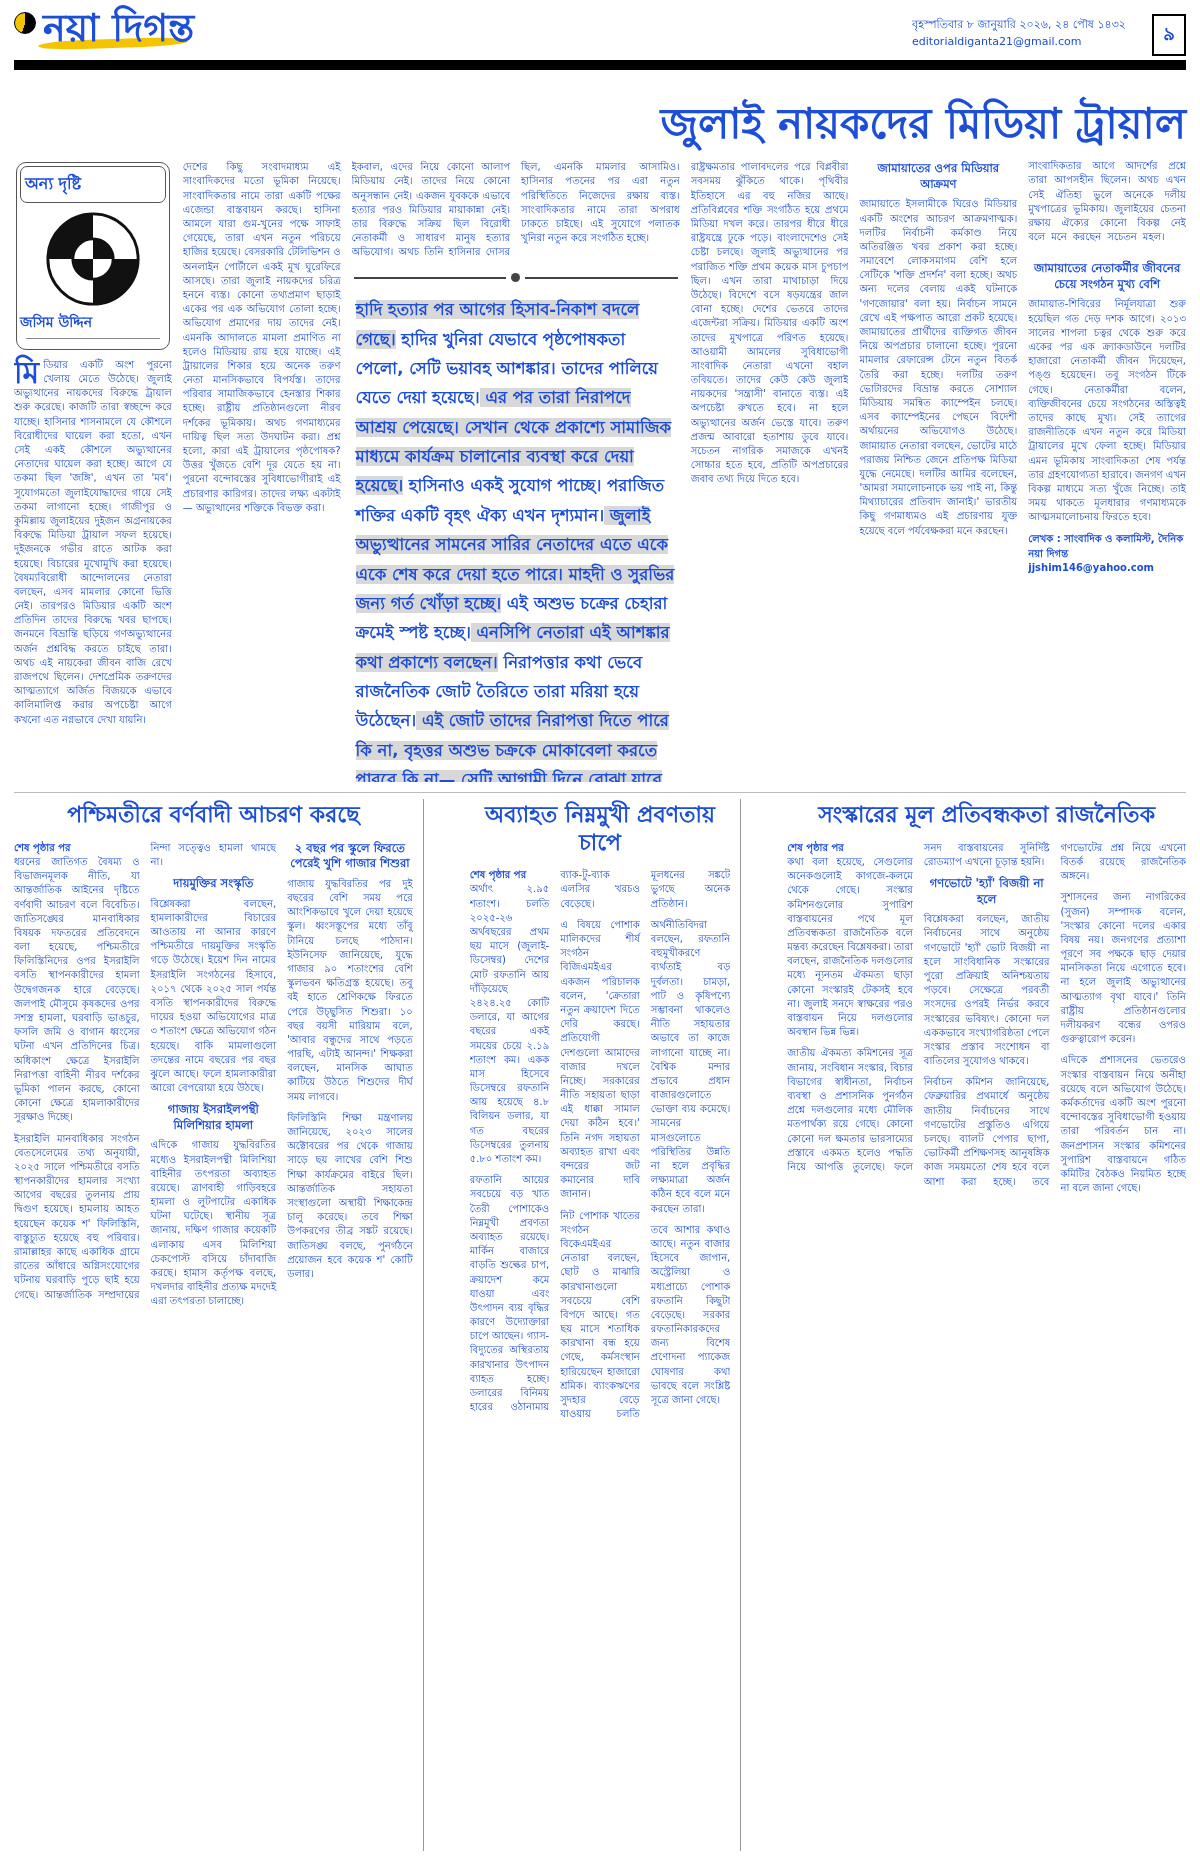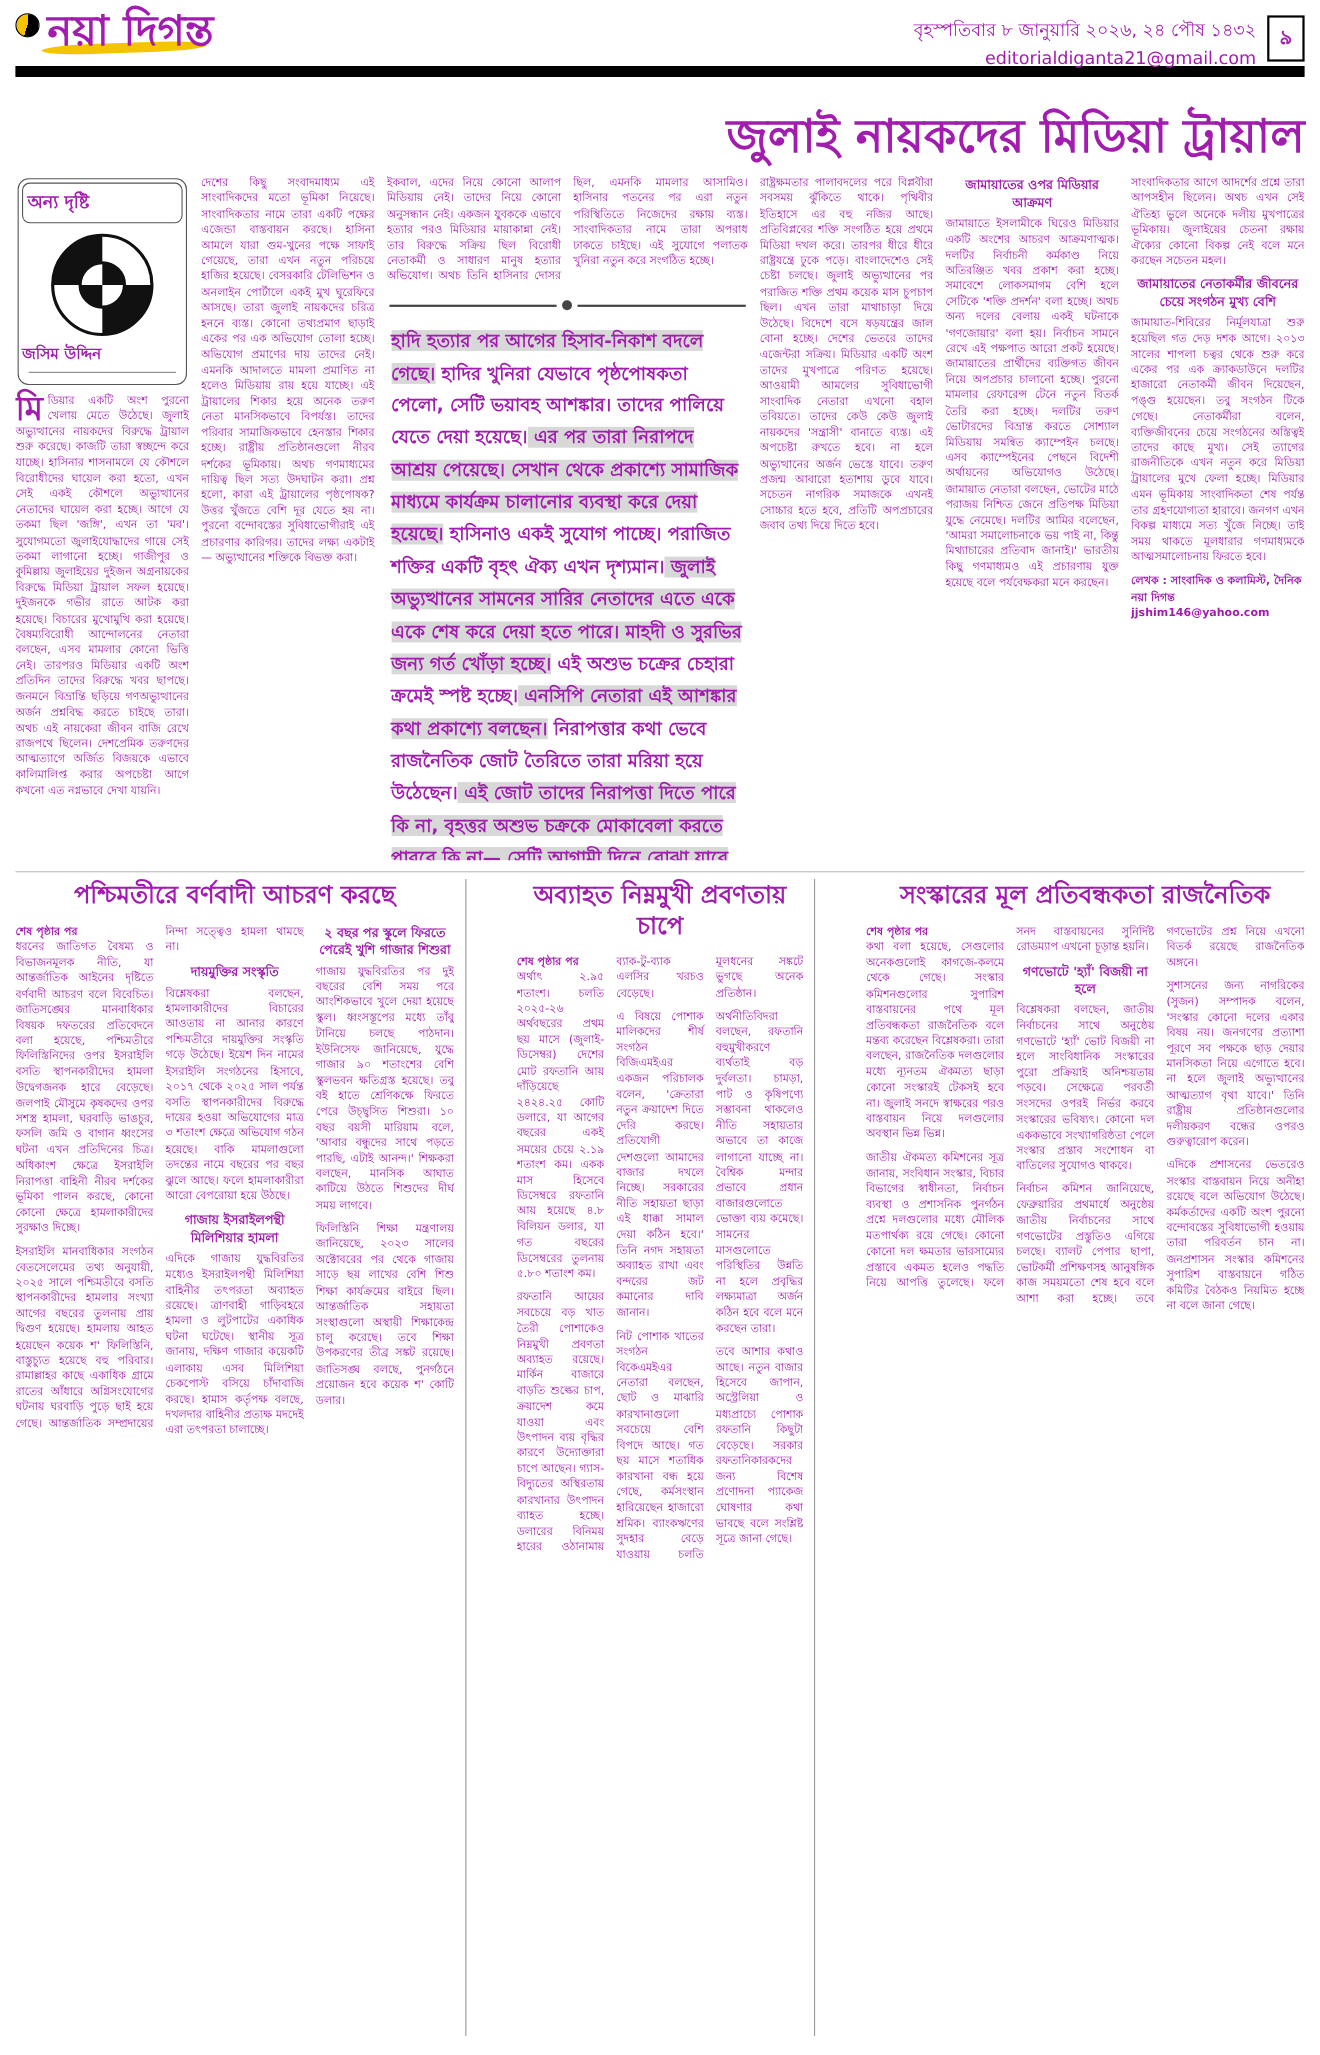--- a/index.html
+++ b/index.html
@@ -1,28 +1,28 @@
 <!DOCTYPE html>
 <html><head>
 <meta charset="utf-8">
 <style>
   html,body{margin:0;padding:0;background:#fff;}
   .page{
-    width:1200px;height:1868px;background:#fff;color:#a21caf;
+    width:1200px;height:1868px;background:#fff;color:#1d4ed8;
     font-family:"DejaVu Sans","Liberation Sans",sans-serif;
     box-sizing:border-box;padding:8px 14px;position:relative;overflow:hidden;
   }
   
   .header{position:relative;height:80px;}
   .black-bar{position:absolute;left:0;right:0;top:52px;height:10px;background:#000;}
   .logo-wrap{position:absolute;left:0;top:0;background:#fff;z-index:2;padding:0 18px 4px 0;display:flex;align-items:flex-start;gap:7px;}
   .logo-emblem{width:20px;height:20px;border-radius:50%;background:conic-gradient(#000 0 55%,#f5c400 55% 100%);border:1px solid #000;margin-top:4px;}
   .logo-text{font-size:38px;font-weight:bold;line-height:1.1;position:relative;z-index:2;}
   .logo-swoosh{position:absolute;left:24px;bottom:6px;width:150px;height:9px;background:#f5c400;border-radius:60%/100%;transform:rotate(-2deg);z-index:1;}
-  .dateline{position:absolute;right:44px;top:8px;text-align:right;font-size:16px;line-height:1.55;}
+  .dateline{position:absolute;right:60px;top:8px;text-align:left;font-size:11px;line-height:1.55;}
   .dateline .em{display:block;}
   .pageno{position:absolute;right:0;top:6px;width:30px;height:38px;border:2px solid #000;display:flex;align-items:center;justify-content:center;font-size:18px;font-weight:bold;background:#fff;}
   
   .main-headline{text-align:right;font-size:42px;font-weight:bold;margin:12px 0 12px;line-height:1.15;}
   
   .lead-body{display:flex;gap:11px;height:622px;overflow:hidden;font-size:10px;line-height:1.42;text-align:justify;}
   .col{flex:1;overflow:hidden;min-width:0;}
   .col-double{flex:2.08;display:flex;flex-direction:column;min-width:0;}
   .feature-box{border:1px solid #555;border-radius:10px;padding:3px;margin:2px 2px 8px;}
   .feature-box-inner{border:1px solid #555;border-radius:7px;text-align:left;font-size:16px;font-weight:bold;padding:6px 4px;}
@@ -113,21 +113,21 @@
     <div class="col">
       <p style="margin:0;">রাষ্ট্রক্ষমতার পালাবদলের পরে বিপ্লবীরা সবসময় ঝুঁকিতে থাকে। পৃথিবীর ইতিহাসে এর বহু নজির আছে। প্রতিবিপ্লবের শক্তি সংগঠিত হয়ে প্রথমে মিডিয়া দখল করে। তারপর ধীরে ধীরে রাষ্ট্রযন্ত্রে ঢুকে পড়ে। বাংলাদেশেও সেই চেষ্টা চলছে। জুলাই অভ্যুত্থানের পর পরাজিত শক্তি প্রথম কয়েক মাস চুপচাপ ছিল। এখন তারা মাথাচাড়া দিয়ে উঠেছে। বিদেশে বসে ষড়যন্ত্রের জাল বোনা হচ্ছে। দেশের ভেতরে তাদের এজেন্টরা সক্রিয়। মিডিয়ার একটি অংশ তাদের মুখপাত্রে পরিণত হয়েছে। আওয়ামী আমলের সুবিধাভোগী সাংবাদিক নেতারা এখনো বহাল তবিয়তে। তাদের কেউ কেউ জুলাই নায়কদের 'সন্ত্রাসী' বানাতে ব্যস্ত। এই অপচেষ্টা রুখতে হবে। না হলে অভ্যুত্থানের অর্জন ভেস্তে যাবে। তরুণ প্রজন্ম আবারো হতাশায় ডুবে যাবে। সচেতন নাগরিক সমাজকে এখনই সোচ্চার হতে হবে, প্রতিটি অপপ্রচারের জবাব তথ্য দিয়ে দিতে হবে।</p>
     </div>
 
     <div class="col">
       <div class="subhead">জামায়াতের ওপর মিডিয়ার আক্রমণ</div>
       <p style="margin:0;">জামায়াতে ইসলামীকে ঘিরেও মিডিয়ার একটি অংশের আচরণ আক্রমণাত্মক। দলটির নির্বাচনী কর্মকাণ্ড নিয়ে অতিরঞ্জিত খবর প্রকাশ করা হচ্ছে। সমাবেশে লোকসমাগম বেশি হলে সেটিকে 'শক্তি প্রদর্শন' বলা হচ্ছে। অথচ অন্য দলের বেলায় একই ঘটনাকে 'গণজোয়ার' বলা হয়। নির্বাচন সামনে রেখে এই পক্ষপাত আরো প্রকট হয়েছে। জামায়াতের প্রার্থীদের ব্যক্তিগত জীবন নিয়ে অপপ্রচার চালানো হচ্ছে। পুরনো মামলার রেফারেন্স টেনে নতুন বিতর্ক তৈরি করা হচ্ছে। দলটির তরুণ ভোটারদের বিভ্রান্ত করতে সোশ্যাল মিডিয়ায় সমন্বিত ক্যাম্পেইন চলছে। এসব ক্যাম্পেইনের পেছনে বিদেশী অর্থায়নের অভিযোগও উঠেছে। জামায়াত নেতারা বলছেন, ভোটের মাঠে পরাজয় নিশ্চিত জেনে প্রতিপক্ষ মিডিয়া যুদ্ধে নেমেছে। দলটির আমির বলেছেন, 'আমরা সমালোচনাকে ভয় পাই না, কিন্তু মিথ্যাচারের প্রতিবাদ জানাই।' ভারতীয় কিছু গণমাধ্যমও এই প্রচারণায় যুক্ত হয়েছে বলে পর্যবেক্ষকরা মনে করছেন।</p>
     </div>
 
     <div class="col">
-      <p style="margin:0 0 6px;">সাংবাদিকতার আগে আদর্শের প্রশ্নে তারা আপসহীন ছিলেন। অথচ এখন সেই ঐতিহ্য ভুলে অনেকে দলীয় মুখপাত্রের ভূমিকায়। জুলাইয়ের চেতনা রক্ষায় ঐক্যের কোনো বিকল্প নেই বলে মনে করছেন সচেতন মহল।</p>
+      <p style="margin:0 0 16px;font-family:Liberation Mono, monospace;">সাংবাদিকতার আগে আদর্শের প্রশ্নে তারা আপসহীন ছিলেন। অথচ এখন সেই ঐতিহ্য ভুলে অনেকে দলীয় মুখপাত্রের ভূমিকায়। জুলাইয়ের চেতনা রক্ষায় ঐক্যের কোনো বিকল্প নেই বলে মনে করছেন সচেতন মহল।</p>
       <div class="subhead">জামায়াতের নেতাকর্মীর জীবনের চেয়ে সংগঠন মুখ্য বেশি</div>
       <p style="margin:0;">জামায়াত-শিবিরের নির্মূলযাত্রা শুরু হয়েছিল গত দেড় দশক আগে। ২০১৩ সালের শাপলা চত্বর থেকে শুরু করে একের পর এক ক্র্যাকডাউনে দলটির হাজারো নেতাকর্মী জীবন দিয়েছেন, পঙ্গু হয়েছেন। তবু সংগঠন টিকে গেছে। নেতাকর্মীরা বলেন, ব্যক্তিজীবনের চেয়ে সংগঠনের অস্তিত্বই তাদের কাছে মুখ্য। সেই ত্যাগের রাজনীতিকে এখন নতুন করে মিডিয়া ট্রায়ালের মুখে ফেলা হচ্ছে। মিডিয়ার এমন ভূমিকায় সাংবাদিকতা শেষ পর্যন্ত তার গ্রহণযোগ্যতা হারাবে। জনগণ এখন বিকল্প মাধ্যমে সত্য খুঁজে নিচ্ছে। তাই সময় থাকতে মূলধারার গণমাধ্যমকে আত্মসমালোচনায় ফিরতে হবে।</p>
       <p class="credit"><span>লেখক : সাংবাদিক ও কলামিস্ট, দৈনিক নয়া দিগন্ত</span><br><span>jjshim146@yahoo.com</span></p>
     </div>
 
   </div>
 
   <div class="bottom-rule"></div>
 
   <div class="bottom">

